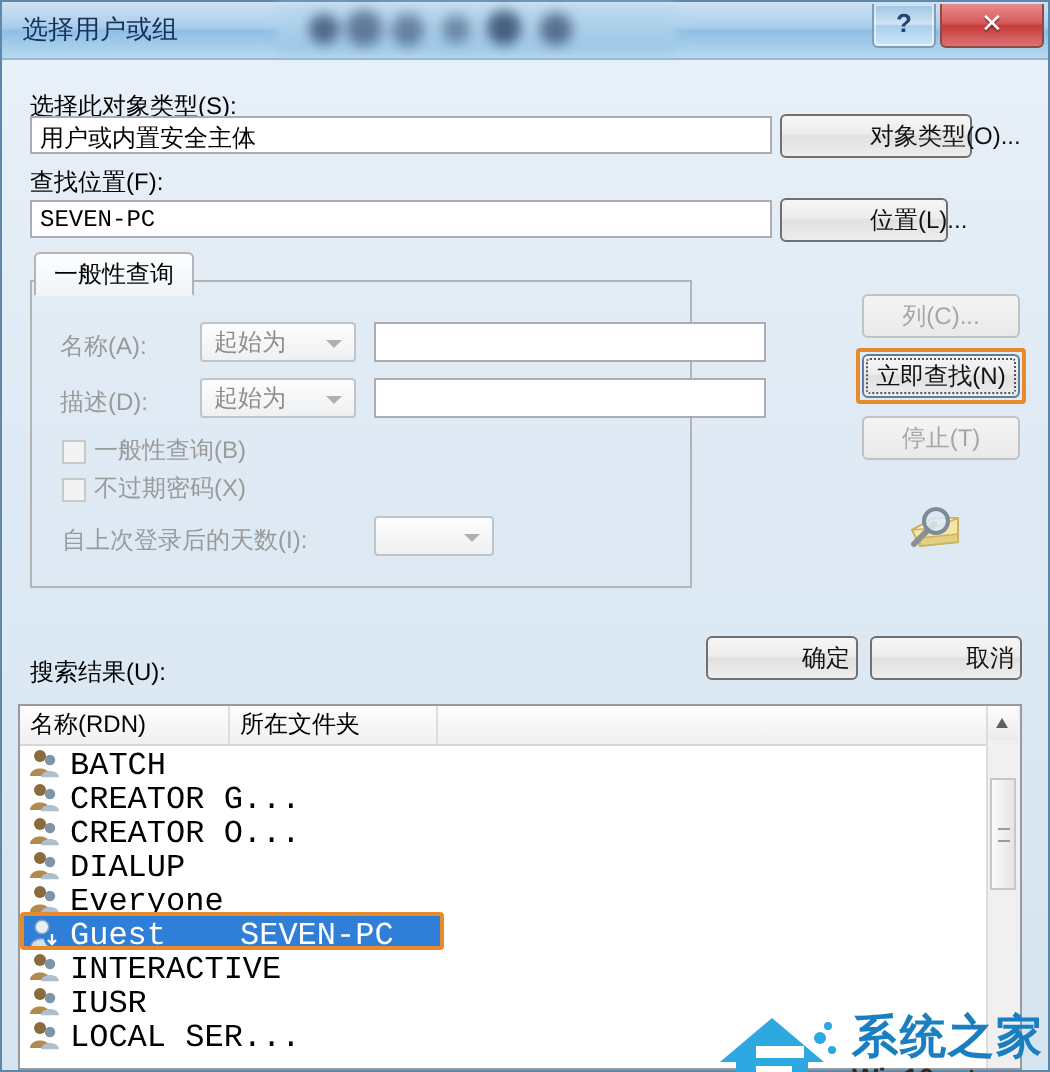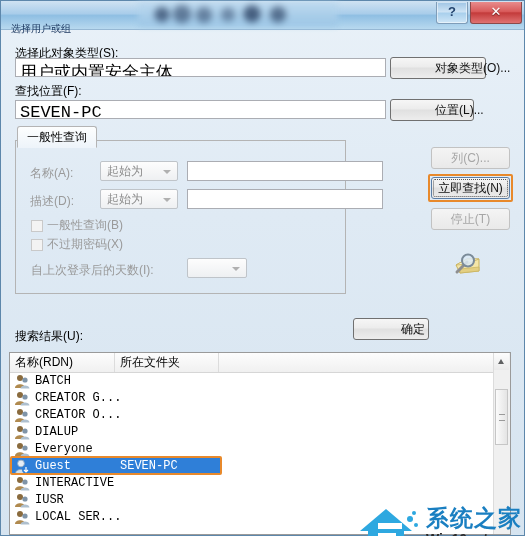--- a/index.html
+++ b/index.html
@@ -16,21 +16,21 @@
     box-sizing:border-box;
   }
   
   .titlebar{
     position:absolute;left:0;top:0;right:0;height:28px;
     background:linear-gradient(to bottom,#cfe2f2 0%,#a9cdea 45%,#8fbfe3 52%,#b8d9ef 100%);
     border-bottom:1px solid #96b8d4;
   }
   .title-text{
     position:absolute;left:10px;top:5px;
-    font-size:10px;color:#15315a;white-space:nowrap;margin-top:16px;
+    font-size:13px;color:#15315a;white-space:nowrap;
   }
   .title-blur{
     position:absolute;left:137px;top:2px;width:200px;height:23px;
     background:
       radial-gradient(circle at 12% 50%,rgba(25,45,80,.65) 0 6px,transparent 9px),
       radial-gradient(circle at 22% 48%,rgba(25,45,80,.55) 0 7px,transparent 11px),
       radial-gradient(circle at 33% 52%,rgba(25,45,80,.5) 0 6px,transparent 10px),
       radial-gradient(circle at 45% 50%,rgba(25,45,80,.45) 0 5px,transparent 9px),
       radial-gradient(circle at 57% 47%,rgba(20,40,75,.7) 0 7px,transparent 10px),
       radial-gradient(circle at 70% 50%,rgba(20,40,75,.6) 0 6px,transparent 10px),
@@ -56,21 +56,21 @@
     text-align:center;line-height:20px;
     text-shadow:0 1px 1px rgba(0,0,0,.45);
   }
   
   .content{position:absolute;left:0;top:28px;right:0;bottom:0;}
   .lbl{position:absolute;font-size:12px;color:#000;white-space:nowrap;}
   .lbl.disabled{color:#9a9a9a;}
   .txtbox{
     position:absolute;height:19px;background:#fff;
     border:1px solid #abadb3;box-sizing:border-box;
-    font-size:17px;color:#000;padding:2px 0 0 4px;
+    font-size:12px;color:#000;padding:2px 0 0 4px;
     font-family:"Liberation Mono","DejaVu Sans Mono",monospace;
     white-space:nowrap;overflow:hidden;
   }
   .txtbox.cjk{font-family:"Liberation Sans","DejaVu Sans",sans-serif;padding-top:2px;}
   .btn{
     position:absolute;height:22px;box-sizing:border-box;
     border:1px solid #9a9a9a;border-radius:3px;
     background:linear-gradient(to bottom,#f6f6f6 0%,#ececec 45%,#e0e0e0 50%,#ededed 100%);
     font-size:12px;color:#111;text-align:center;
     line-height:20px;white-space:nowrap;
@@ -125,21 +125,21 @@
     background:linear-gradient(to bottom,#fdfdfd,#f0f0f0);
     border-bottom:1px solid #d6d6d6;
   }
   .listhead .hcell{
     position:absolute;top:0;height:19px;line-height:18px;
     font-size:12px;color:#000;padding-left:5px;box-sizing:border-box;
     border-right:1px solid #dcdcdc;white-space:nowrap;
   }
   .row{
     position:absolute;left:0;right:0;height:17px;
-    font-size:12px;color:#000;
+    font-size:16px;color:#000;
     font-family:"Liberation Mono","DejaVu Sans Mono",monospace;
   }
   .row .name{position:absolute;left:25px;top:1px;white-space:nowrap;}
   .row .folder{position:absolute;left:110px;top:1px;white-space:nowrap;}
   .row.selected{background:#2f7fd8;}
   .row.selected .name,.row.selected .folder{color:#fff;}
   .row .sel-bg{position:absolute;left:2px;top:0;width:208px;height:17px;background:#2f7fd8;}
   .usr-icon{position:absolute;left:4px;top:1px;width:17px;height:15px;}
   .scrollbar{
     position:absolute;top:0;right:0;width:16px;bottom:0;
@@ -239,20 +239,21 @@
       <svg width="34" height="28" viewBox="0 0 34 28">
         <path d="M9 15 L20 9 L32 9 L32 21 L13 23 Z" fill="#f4e6a8" stroke="#c9b35e" stroke-width="1"></path>
         <path d="M9 15 L20 9 L32 9 L20 14 Z" fill="#faf3cf" stroke="#c9b35e" stroke-width="0.8"></path>
         <path d="M13 23 L32 21 L32 17 L13 19 Z" fill="#e3cf82" stroke="#c9b35e" stroke-width="0.7"></path>
         <line x1="10" y1="22" x2="20" y2="12" stroke="#8f8f8f" stroke-width="3" stroke-linecap="round"></line>
         <circle cx="21" cy="10.5" r="6" fill="#dbe9f4" fill-opacity="0.85" stroke="#7b8b99" stroke-width="2"></circle>
       </svg>
     </div>
 
     <div class="btn dark" style="left:352px;top:289px;width:76px;">确定</div>
+    <div class="btn dark" style="left:434px;top:289px;width:76px;">取消</div>
 
     <div class="lbl" style="left:14px;top:299px;">搜索结果(U):</div>
 
     <div class="listbox" style="left:8px;top:323px;width:502px;height:183px;">
       <div class="listhead">
         <div class="hcell" style="left:0;width:105px;">名称(RDN)</div>
         <div class="hcell" style="left:105px;width:104px;">所在文件夹</div>
         <div class="hcell" style="left:209px;width:275px;border-right:none;"></div>
       </div>
       <div id="rows">

